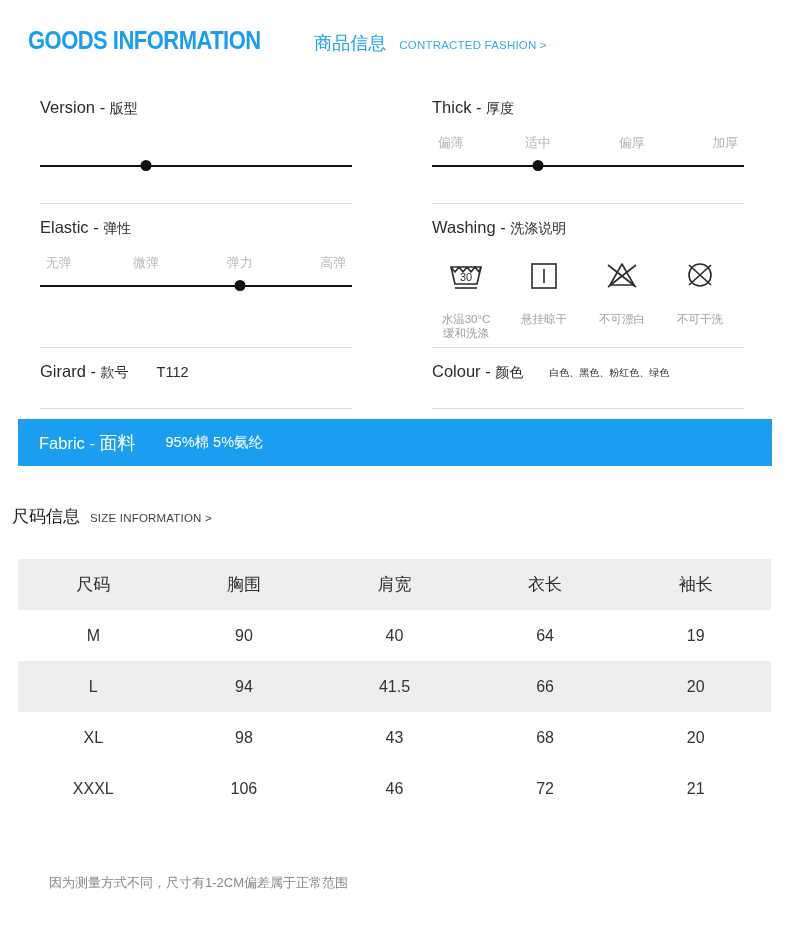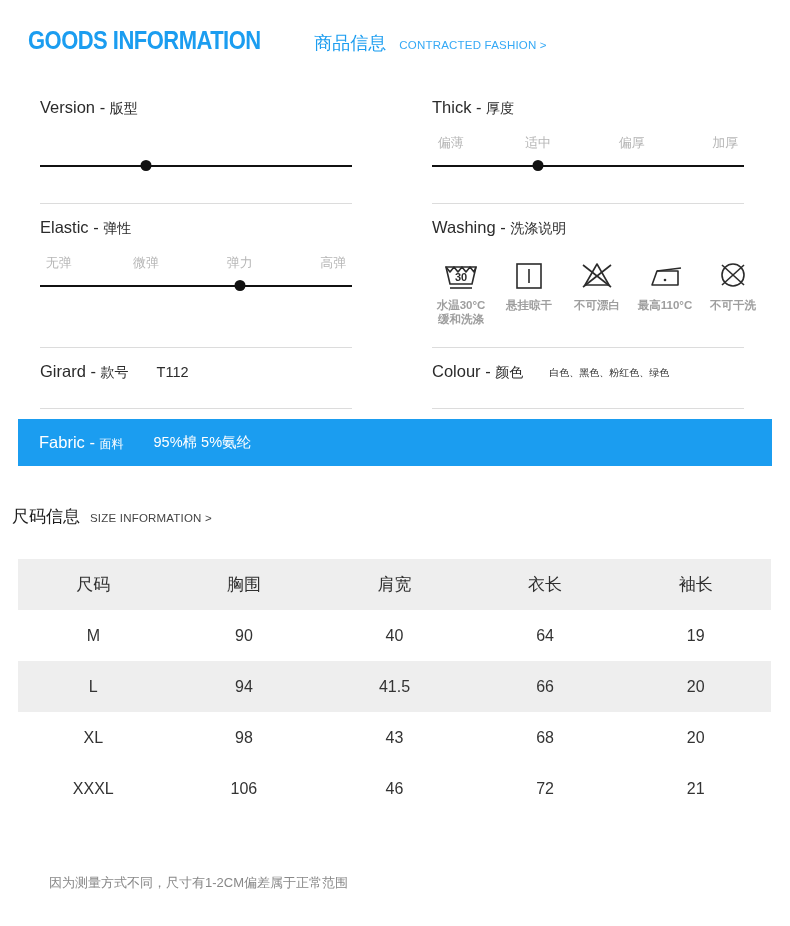--- a/index.html
+++ b/index.html
@@ -105,35 +105,34 @@
     border-radius: 50%;
     background: #111111;
     transform: translateX(-50%);
   }
 
   
   .wash-wrap {
     margin-top: 20px;
     display: flex;
     gap: 10px;
-    font-weight: bold;
   }
   .wash-item {
     width: 68px;
     display: flex;
     flex-direction: column;
     align-items: center;
   }
   .wash-ico {
     width: 40px;
     height: 34px;
     display: block;
   }
   .wash-cap {
-    margin-top: 6px;
+    margin-top: 20px;
     font-size: 11.5px;
     line-height: 14px;
     color: #9e9e9e;
     text-align: center;
     white-space: pre-line;
   }
 
   
   .kv {
     position: absolute;
@@ -175,21 +174,21 @@
     background: #1b9df0;
     display: flex;
     align-items: center;
     color: #ffffff;
   }
   .fabric-key {
     margin-left: 21px;
     font-size: 16.5px;
     white-space: nowrap;
   }
-  .fabric-key .cn { font-size: 12px; }
+  .fabric-key .cn { font-size: 18px; }
   .fabric-val {
     margin-left: 30px;
     font-size: 14.5px;
     white-space: nowrap;
   }
 
   
   .size-head {
     position: absolute;
     left: 12px;
@@ -335,28 +334,20 @@
 
     <div class="wash-item">
       <svg class="wash-ico" viewBox="0 0 40 34">
         <path d="M20 6 L32 27 L8 27 Z" fill="none" stroke="#2b2b2b" stroke-width="1.6" stroke-linejoin="round"></path>
         <line x1="6" y1="29" x2="34" y2="7" stroke="#2b2b2b" stroke-width="1.6"></line>
         <line x1="6" y1="7" x2="34" y2="29" stroke="#2b2b2b" stroke-width="1.6"></line>
       </svg>
       <div class="wash-cap">不可漂白</div>
     </div>
 
-    <div class="wash-item">
-      <svg class="wash-ico" viewBox="0 0 40 34">
-        <path d="M7 27 L12 13 L33 13 L33 27 Z" fill="none" stroke="#2b2b2b" stroke-width="1.6" stroke-linejoin="round"></path>
-        <line x1="12" y1="13" x2="36" y2="10" stroke="#2b2b2b" stroke-width="1.6"></line>
-        <circle cx="20" cy="22" r="1.3" fill="#2b2b2b"></circle>
-      </svg>
-      <div class="wash-cap">最高110°C</div>
-    </div>
 
     <div class="wash-item">
       <svg class="wash-ico" viewBox="0 0 40 34">
         <circle cx="20" cy="17" r="11" fill="none" stroke="#2b2b2b" stroke-width="1.6"></circle>
         <line x1="9" y1="27" x2="31" y2="7" stroke="#2b2b2b" stroke-width="1.6"></line>
         <line x1="9" y1="7" x2="31" y2="27" stroke="#2b2b2b" stroke-width="1.6"></line>
       </svg>
       <div class="wash-cap">不可干洗</div>
     </div>
 

